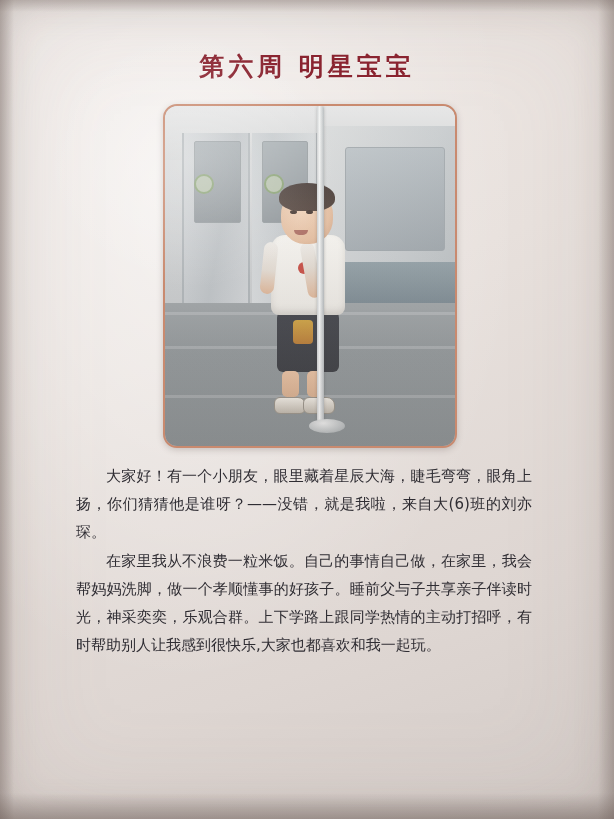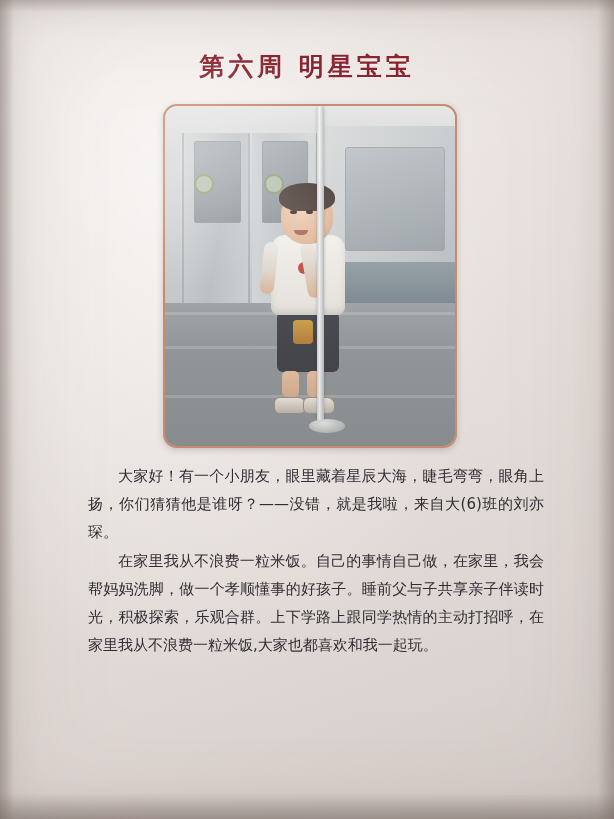--- a/index.html
+++ b/index.html
@@ -297,21 +297,21 @@
   .shoe-r { left: 47.5%; }
   .photo-haze {
     position: absolute;
     inset: 0;
     background: linear-gradient(180deg, rgba(255,250,245,0.16) 0%, rgba(210,195,190,0.10) 60%, rgba(180,165,160,0.18) 100%);
     pointer-events: none;
   }
 
   .body-text {
     position: absolute;
-    left: 88px;
+    left: 76px;
     top: 462px;
     width: 456px;
     font-family: "DejaVu Sans", sans-serif;
     font-size: 15px;
     line-height: 28px;
     color: #2f2d33;
     text-align: justify;
   }
   .body-text p {
     margin: 0 0 1px 0;
@@ -380,17 +380,17 @@
 
       <div class="pole"></div>
       <div class="pole-base"></div>
 
       <div class="photo-haze"></div>
     </div>
   </div>
 
   <div class="body-text">
     <p>大家好！有一个小朋友，眼里藏着星辰大海，睫毛弯弯，眼角上扬，你们猜猜他是谁呀？——没错，就是我啦，来自大(6)班的刘亦琛。</p>
-    <p>在家里我从不浪费一粒米饭。自己的事情自己做，在家里，我会帮妈妈洗脚，做一个孝顺懂事的好孩子。睡前父与子共享亲子伴读时光，积极探索，乐观合群。上下学路上跟同学热情的主动打招呼，在家里我从不浪费一粒米饭,大家也都喜欢和我一起玩。</p>
+    <p>在家里我从不浪费一粒米饭。自己的事情自己做，在家里，我会帮妈妈洗脚，做一个孝顺懂事的好孩子。睡前父与子共享亲子伴读时光，神采奕奕，乐观合群。上下学路上跟同学热情的主动打招呼，有时帮助别人让我感到很快乐,大家也都喜欢和我一起玩。</p>
   </div>
 
   <div class="glare"></div>
 </div>
 
 </body></html>

